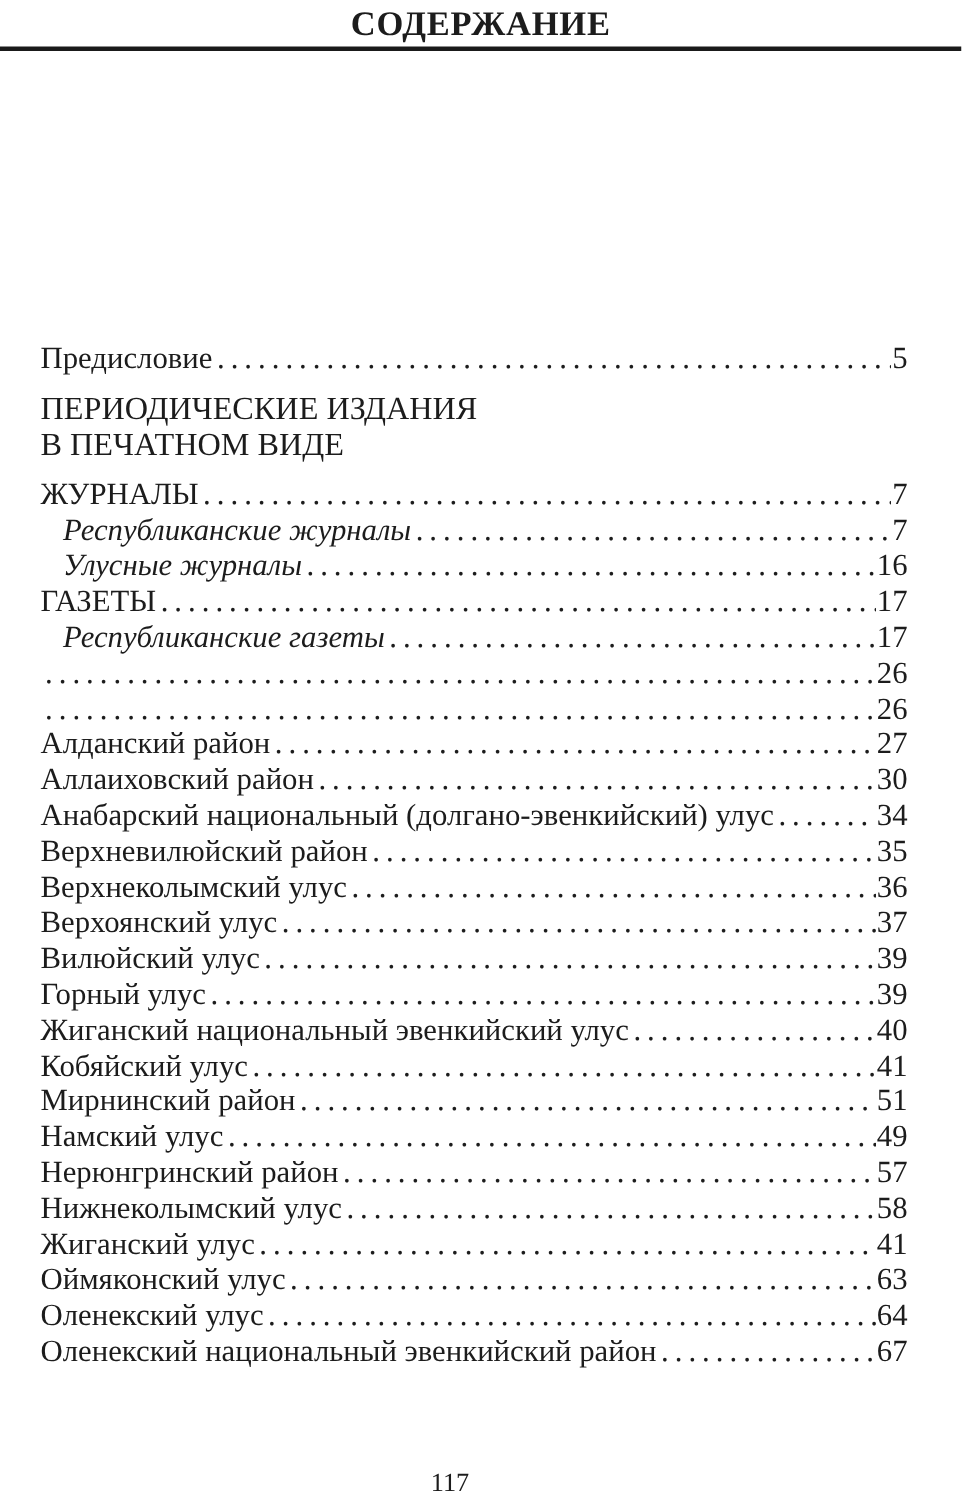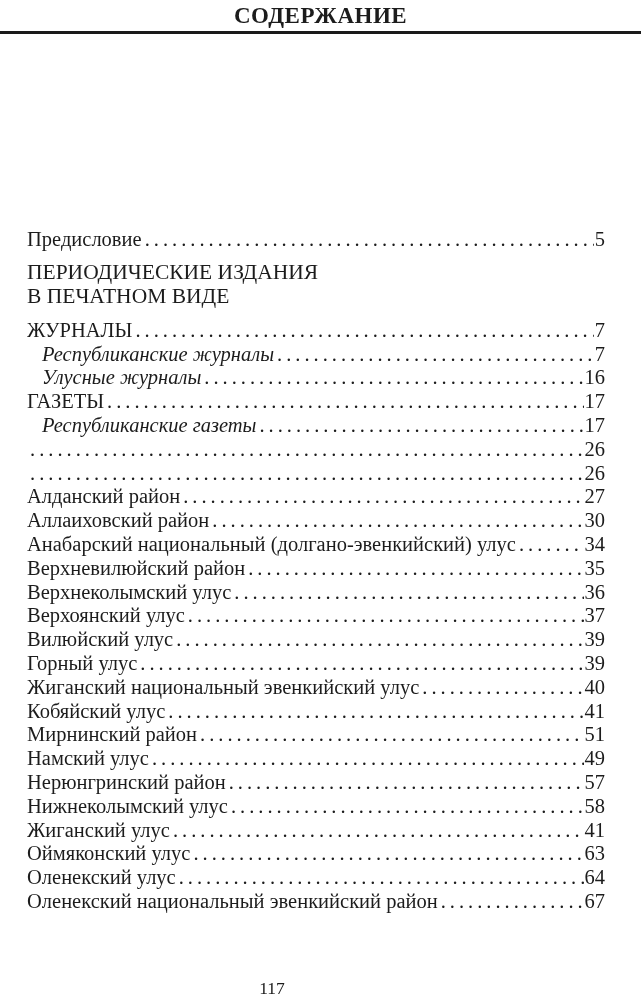--- a/index.html
+++ b/index.html
@@ -69,20 +69,21 @@
     line-height: 24px;
     margin: 8px 0 11px 0;
   }
   .page-footer {
     position: absolute;
     left: 0;
     bottom: 1px;
     width: 544px;
     text-align: center;
     font-size: 17.5px;
+    padding-left: 28px;
   }
 </style>
 </head>
 <body>
 
 <div class="page-header">
   <div class="title">СОДЕРЖАНИЕ</div>
 </div>
 <hr class="header-rule">
 

